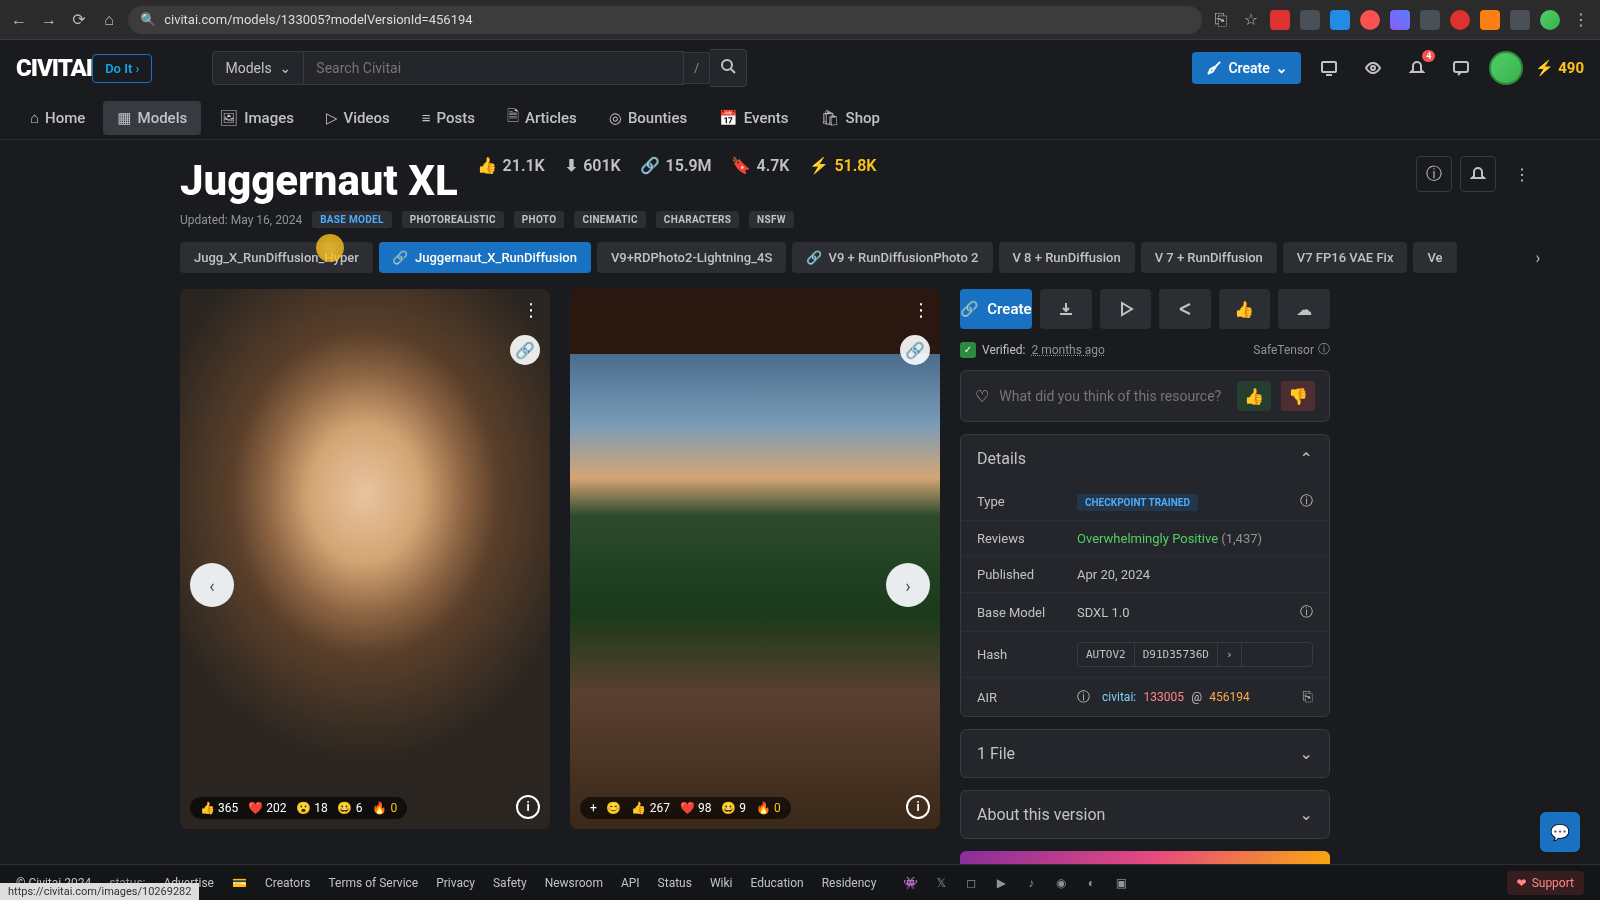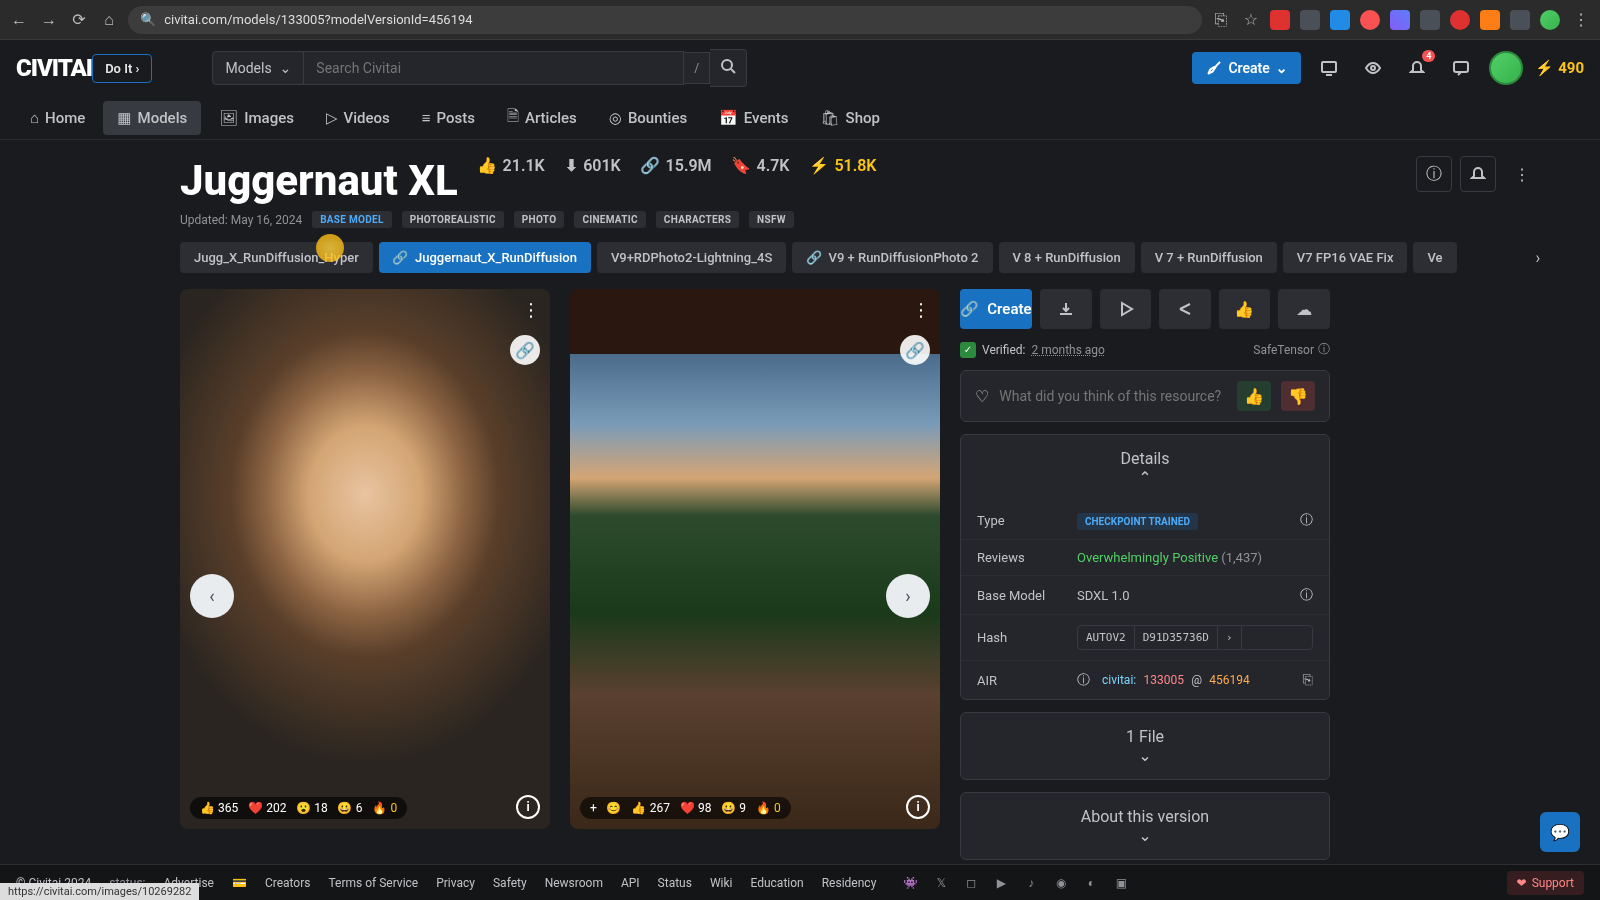--- a/index.html
+++ b/index.html
@@ -8,21 +8,21 @@
 
 .browser-bar{height:40px;background:#2b2b2b;display:flex;align-items:center;padding:0 8px;gap:8px;border-bottom:1px solid #3a3a3a;}
 .browser-btn{width:22px;height:22px;display:flex;align-items:center;justify-content:center;color:#bbb;border-radius:4px;}
 .address{flex:1;background:#3c3c3c;border-radius:20px;height:28px;display:flex;align-items:center;padding:0 12px;font-size:13px;color:#ddd;}
 .ext-icons{display:flex;gap:10px;align-items:center;}
 .ext-ico{width:20px;height:20px;border-radius:4px;}
 
 
 .top-nav{height:56px;display:flex;align-items:center;padding:0 16px;gap:0;background:#1a1b1e;}
 .logo{font-size:24px;font-weight:900;letter-spacing:-1px;color:#fff;}
-.doit{border:1px solid #1971c2;color:#e5e5e5;padding:6px 12px;border-radius:4px;font-size:13px;font-weight:600;}
+.doit{border:1px solid #1971c2;color:#0ea5e9;padding:6px 12px;border-radius:4px;font-size:13px;font-weight:600;}
 .search-group{display:flex;align-items:center;margin-left:60px;}
 .search-sel{background:#25262b;border:1px solid #373a40;border-radius:4px 0 0 4px;padding:8px 12px;font-size:14px;color:#c1c2c5;display:flex;align-items:center;gap:8px;}
 .search-input{background:#25262b;border:1px solid #373a40;border-left:none;padding:8px 12px;width:380px;font-size:14px;color:#c1c2c5;}
 .kbd{background:#25262b;border:1px solid #373a40;border-left:none;padding:8px 10px;font-size:12px;color:#909296;}
 .search-btn{background:#25262b;border:1px solid #373a40;border-left:none;border-radius:0 4px 4px 0;padding:8px 10px;color:#c1c2c5;}
 .top-right{margin-left:auto;display:flex;align-items:center;gap:12px;}
 .create-btn{background:#1971c2;color:#fff;padding:8px 14px;border-radius:4px;font-size:14px;font-weight:600;display:flex;align-items:center;gap:6px;}
 .icon-btn{width:32px;height:32px;display:flex;align-items:center;justify-content:center;color:#c1c2c5;position:relative;}
 .badge-r{position:absolute;top:-2px;right:-2px;background:#fa5252;color:#fff;font-size:9px;padding:1px 4px;border-radius:8px;font-weight:700;}
 .avatar-sm{width:34px;height:34px;border-radius:50%;background:linear-gradient(135deg,#51cf66,#37b24d);border:2px solid #2b8a3e;}
@@ -75,21 +75,21 @@
 .verified .check{width:16px;height:16px;background:#2b8a3e;border-radius:3px;display:flex;align-items:center;justify-content:center;color:#fff;font-size:10px;}
 .verified a{color:#909296;text-decoration:underline dotted;}
 .st{margin-left:auto;color:#909296;display:flex;align-items:center;gap:4px;}
 .review-box{background:#25262b;border:1px solid #373a40;border-radius:6px;padding:10px 14px;display:flex;align-items:center;gap:10px;}
 .review-box input{flex:1;background:transparent;border:none;color:#eab308;font-size:14px;outline:none;}
 .thumb{width:34px;height:30px;border-radius:4px;display:flex;align-items:center;justify-content:center;}
 .thumb.up{background:rgba(47,158,68,.2);color:#51cf66;}
 .thumb.down{background:rgba(250,82,82,.2);color:#ff6b6b;}
 
 .panel{background:#25262b;border:1px solid #373a40;border-radius:6px;}
-.panel-h{padding:14px 16px;display:flex;align-items:center;justify-content:space-between;font-size:16px;color:#c1c2c5;flex-direction:column;}
+.panel-h{padding:14px 16px;display:flex;align-items:center;justify-content:space-between;font-size:16px;color:#c1c2c5;}
 .detail-row{display:flex;padding:10px 16px;font-size:13px;align-items:center;}
 .detail-row:not(:last-child){border-bottom:1px solid #2c2e33;}
 .dk{width:100px;color:#c1c2c5;}
 .dv{flex:1;color:#c1c2c5;}
 .chip-bl{background:rgba(25,113,194,.2);color:#4dabf7;padding:3px 8px;border-radius:3px;font-size:10px;font-weight:700;}
 .pos{color:#51cf66;}
 .mini-stat{display:flex;gap:14px;font-size:12px;font-weight:600;}
 .hash-box{display:flex;border:1px solid #373a40;border-radius:4px;overflow:hidden;font-size:11px;}
 .hash-box span{padding:5px 8px;border-right:1px solid #373a40;font-family:monospace;text-align:right;}
 .hash-box .ar{padding:5px 8px;}
@@ -343,20 +343,24 @@
             <span>⌃</span>
           </div>
         <div class="detail-row">
             <span class="dk">Type</span>
             <span class="dv"><span class="chip-bl">CHECKPOINT TRAINED</span></span>
             <span>ⓘ</span>
           </div>
         <div class="detail-row">
             <span class="dk">Reviews</span>
             <span class="dv"><span class="pos">Overwhelmingly Positive</span> <span style="color:#909296;">(1,437)</span></span>
+          </div>
+        <div class="detail-row">
+            <span class="dk">Published</span>
+            <span class="dv">Apr 20, 2024</span>
           </div>
         <div class="detail-row">
             <span class="dk">Base Model</span>
             <span class="dv">SDXL 1.0</span>
             <span>ⓘ</span>
           </div>
         <div class="detail-row">
             <span class="dk">Hash</span>
             <span class="dv">
               <span class="hash-box">

